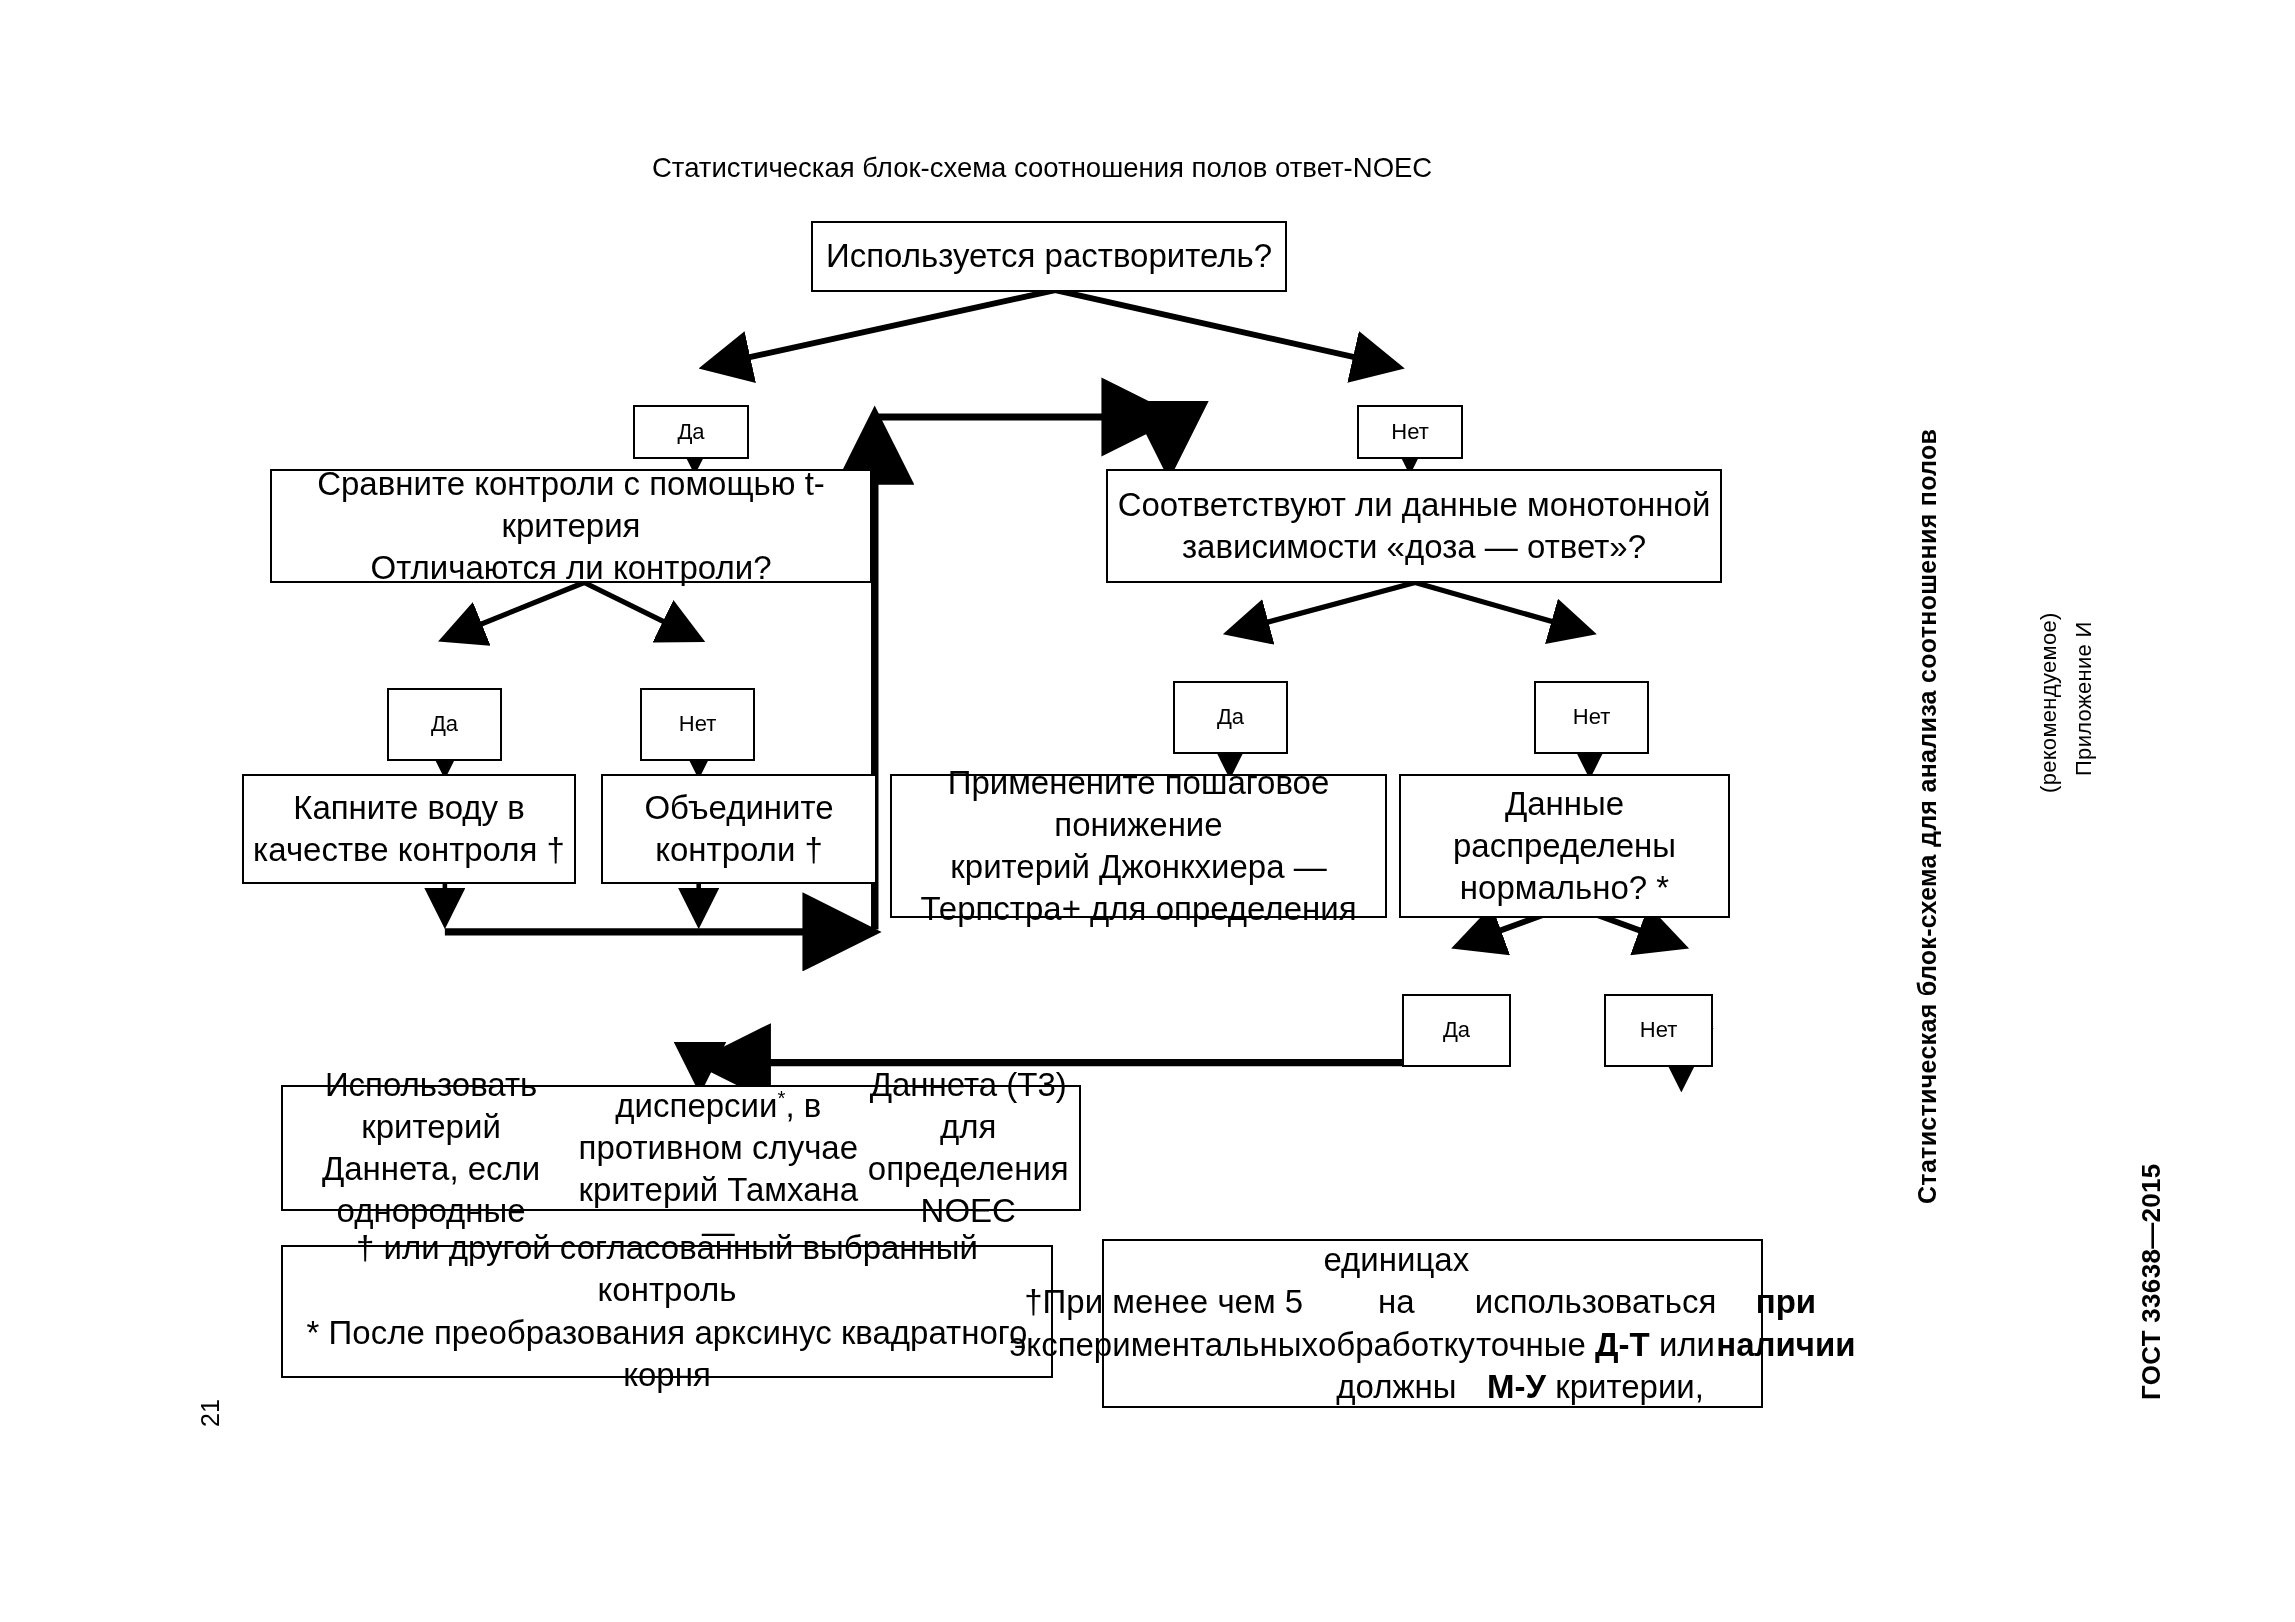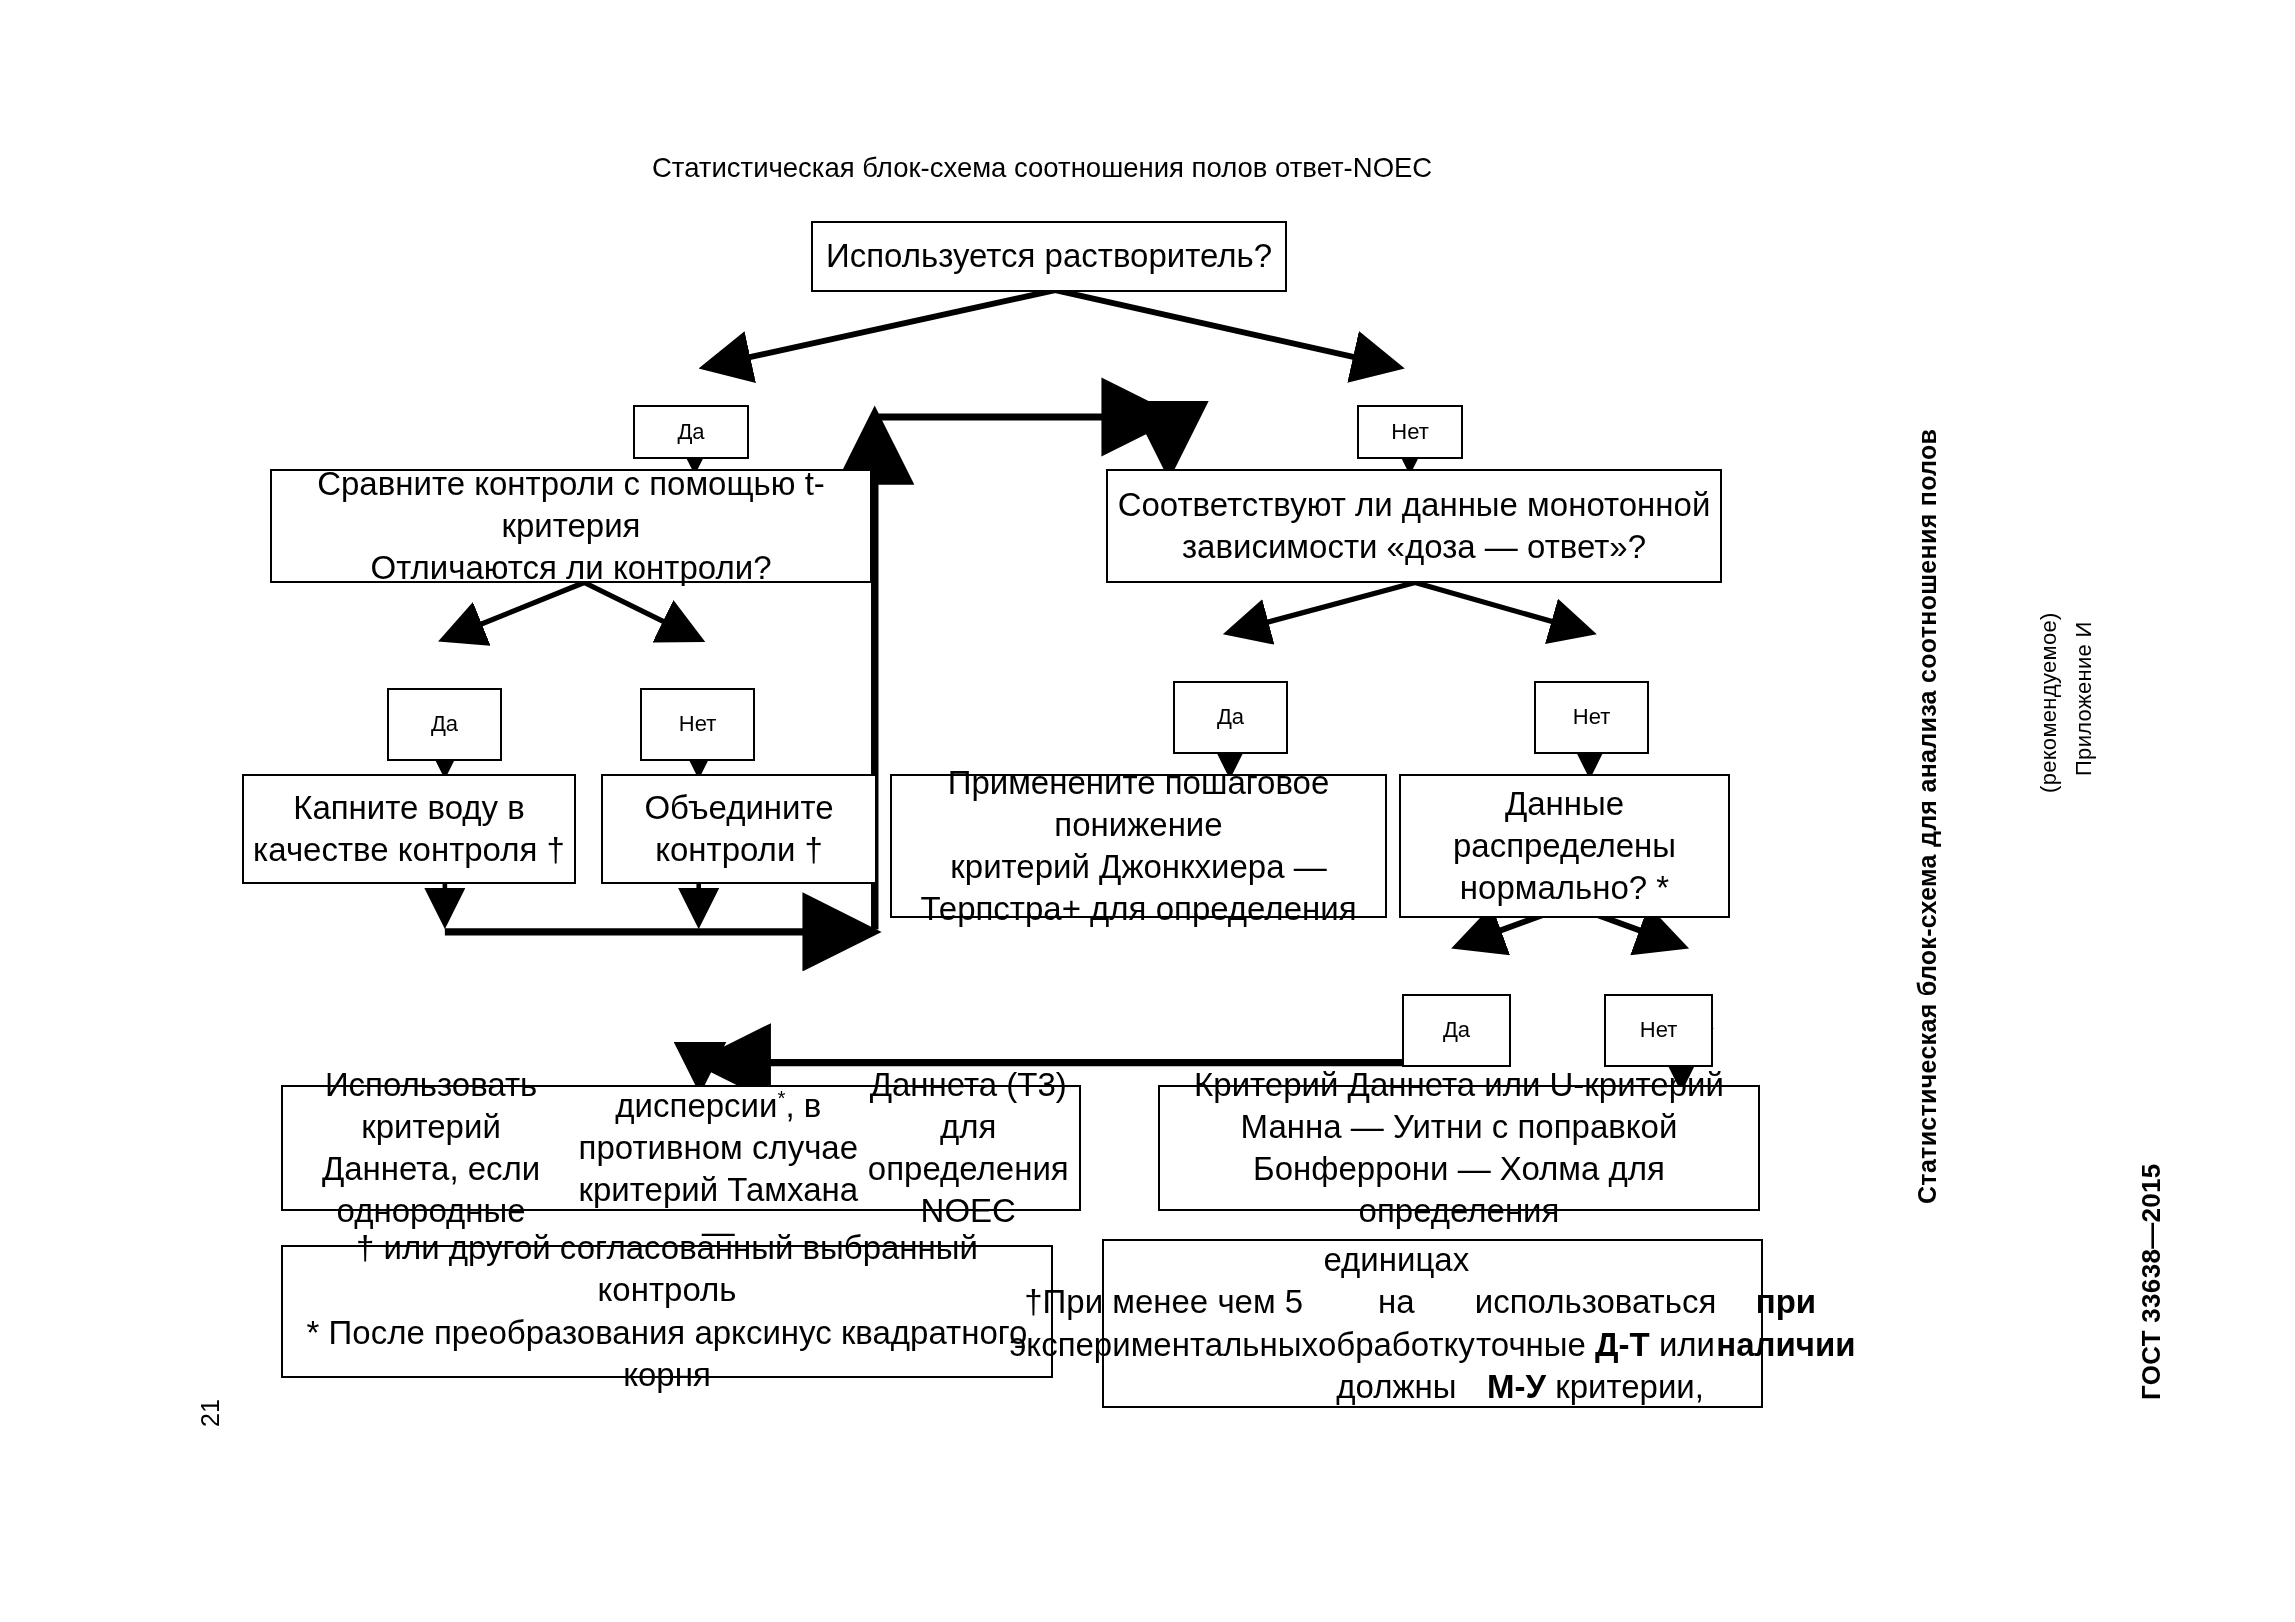--- a/index.html
+++ b/index.html
@@ -171,23 +171,20 @@
   <div class="node small" style="left:1604px; top:947px; width:109px; height:73px;">Нет</div>
 
   <div class="node" style="left:281px; top:1085px; width:800px; height:126px; flex-direction:row;">
     <div>Использовать критерий Даннета, если однородные</div>
     <div>
       <span>дисперсии</span><span class="sup">*</span><span>, в противном случае критерий Тамхана —</span>
     </div>
     <div>Даннета (T3) для определения NOEC</div>
   </div>
 
-  <div class="node" style="left:1158px; top:1085px; width:602px; height:126px;">Критерий Даннета или U-критерий
-Манна — Уитни с поправкой
-Бонферрони — Холма для определения</div>
 
   <div class="node" style="left:281px; top:1245px; width:772px; height:133px;">† или другой согласованный выбранный контроль
 * После преобразования арксинус квадратного корня</div>
 
   <div class="node" style="left:1102px; top:1239px; width:661px; height:169px; flex-direction:row;">
     <div>†При менее чем 5 экспериментальных</div>
     <div>единицах на обработку должны</div>
     <div>
       <span>использоваться точные </span><span class="b">Д-Т</span><span> или </span><span class="b">М-У</span><span> критерии,</span>
     </div>

